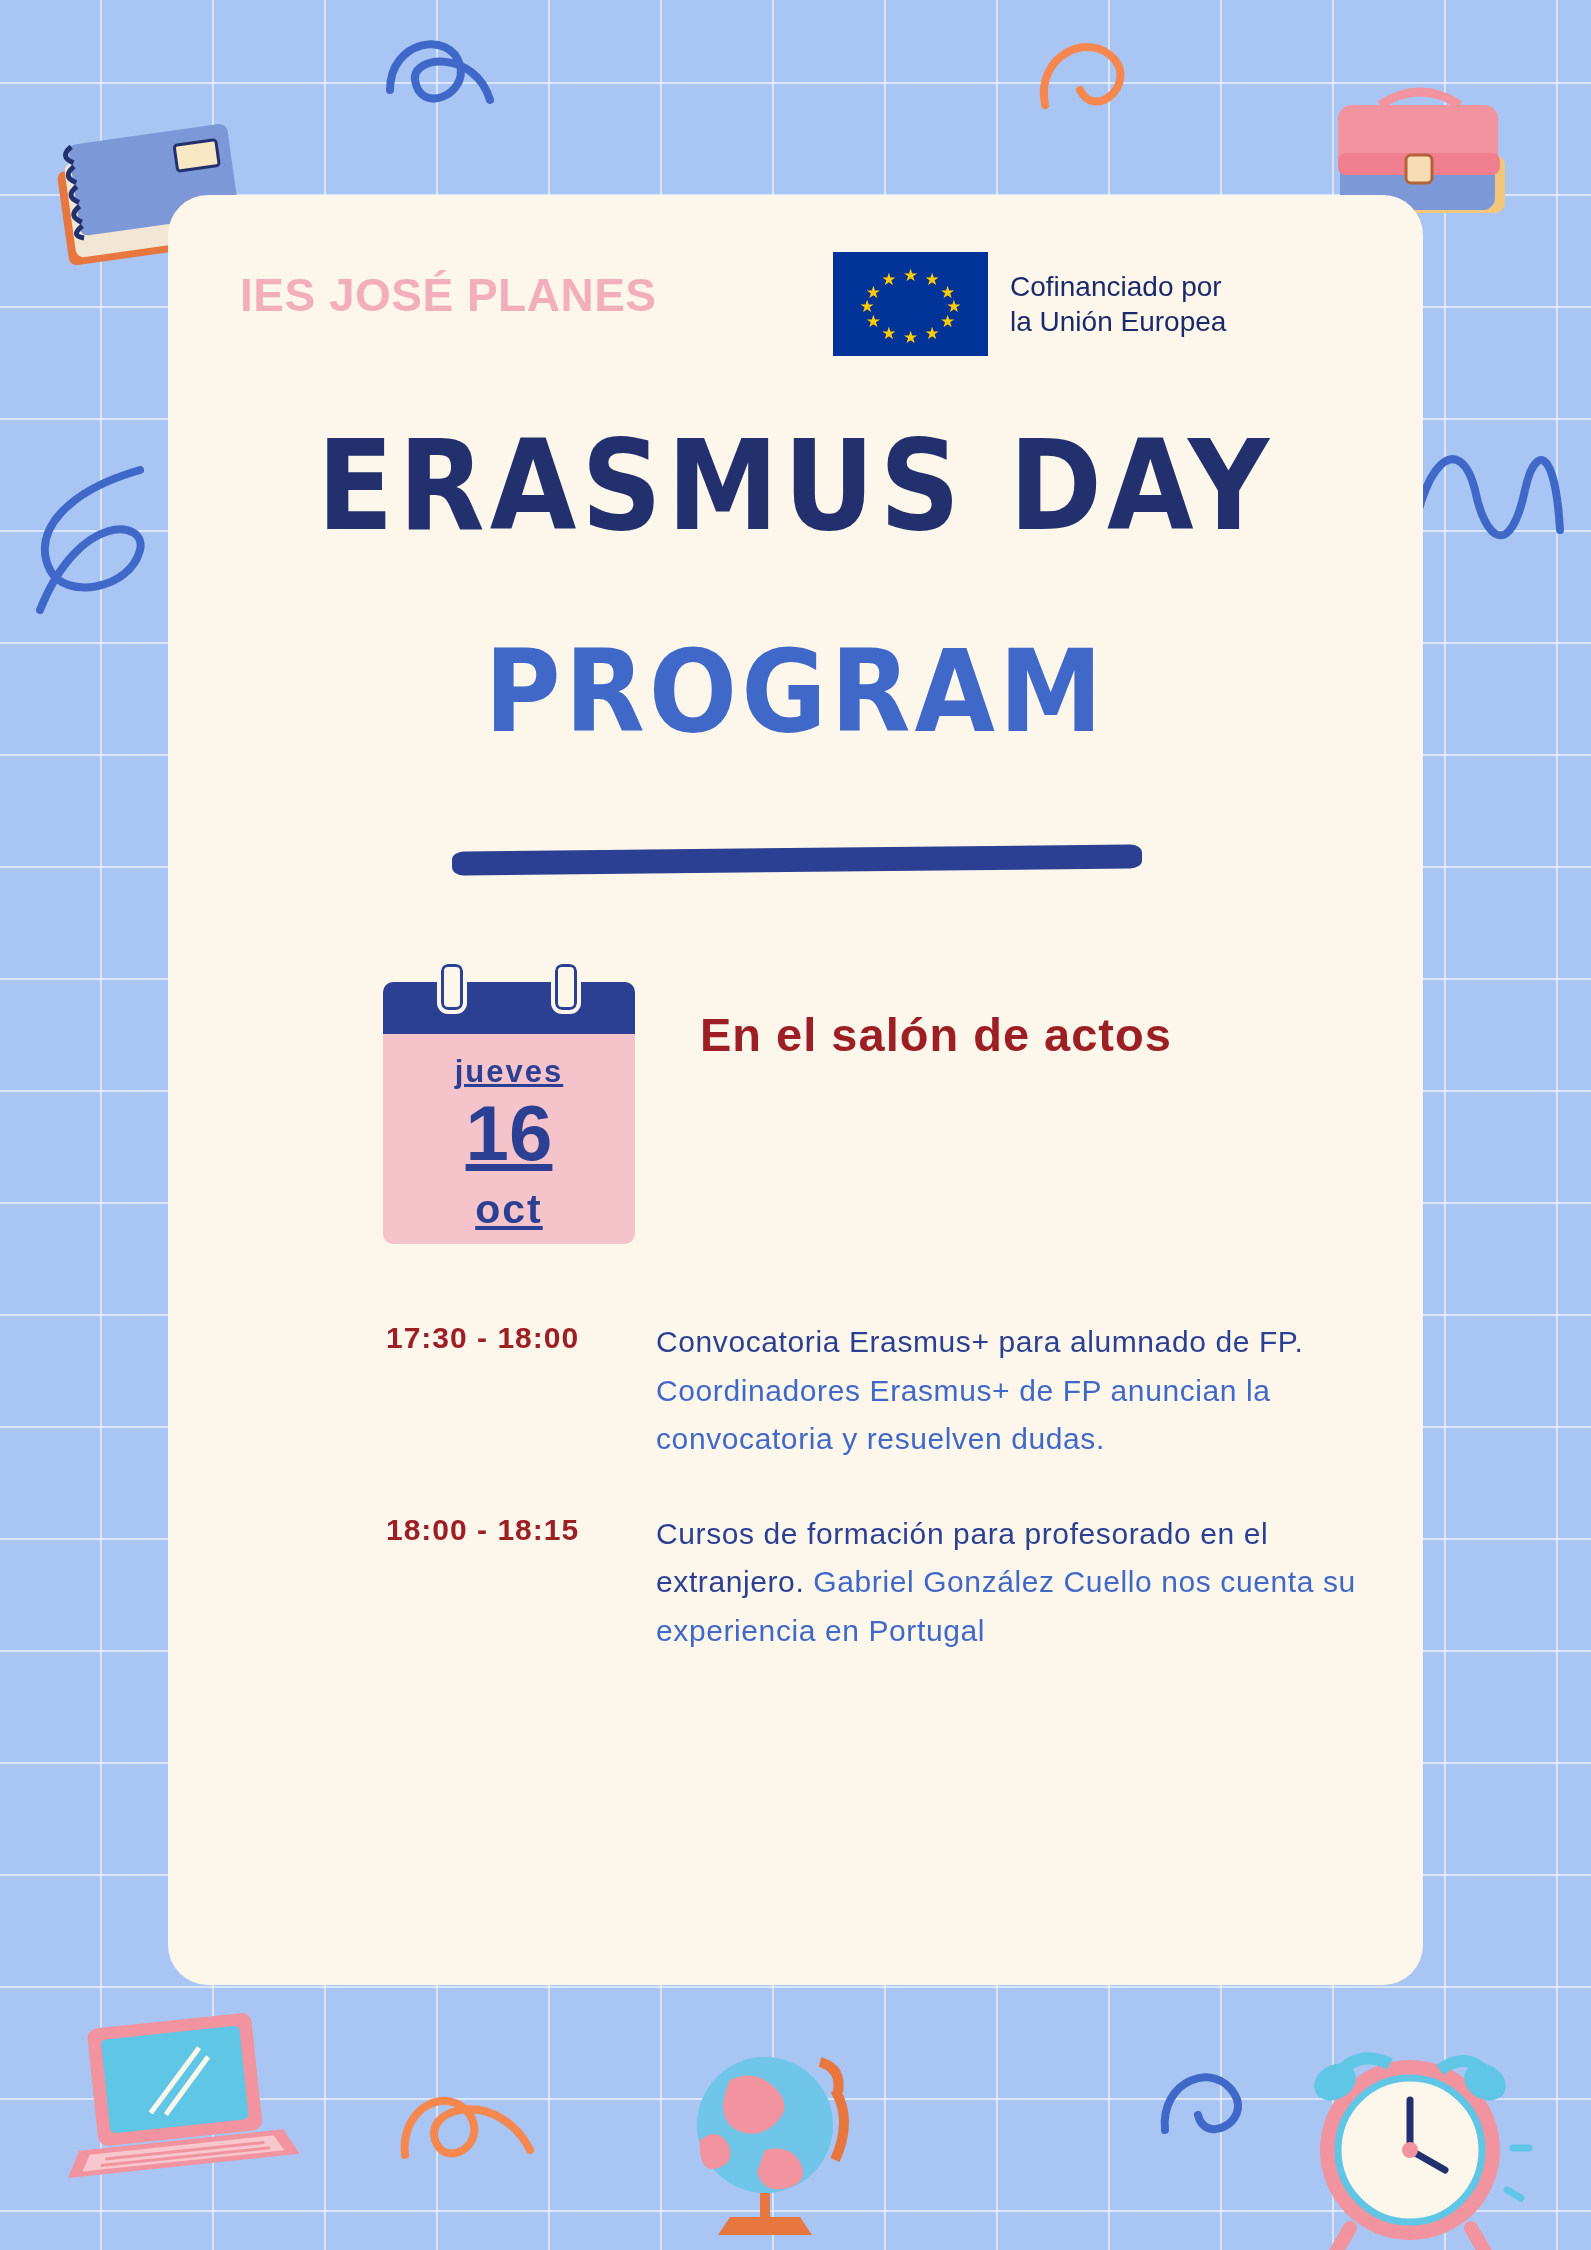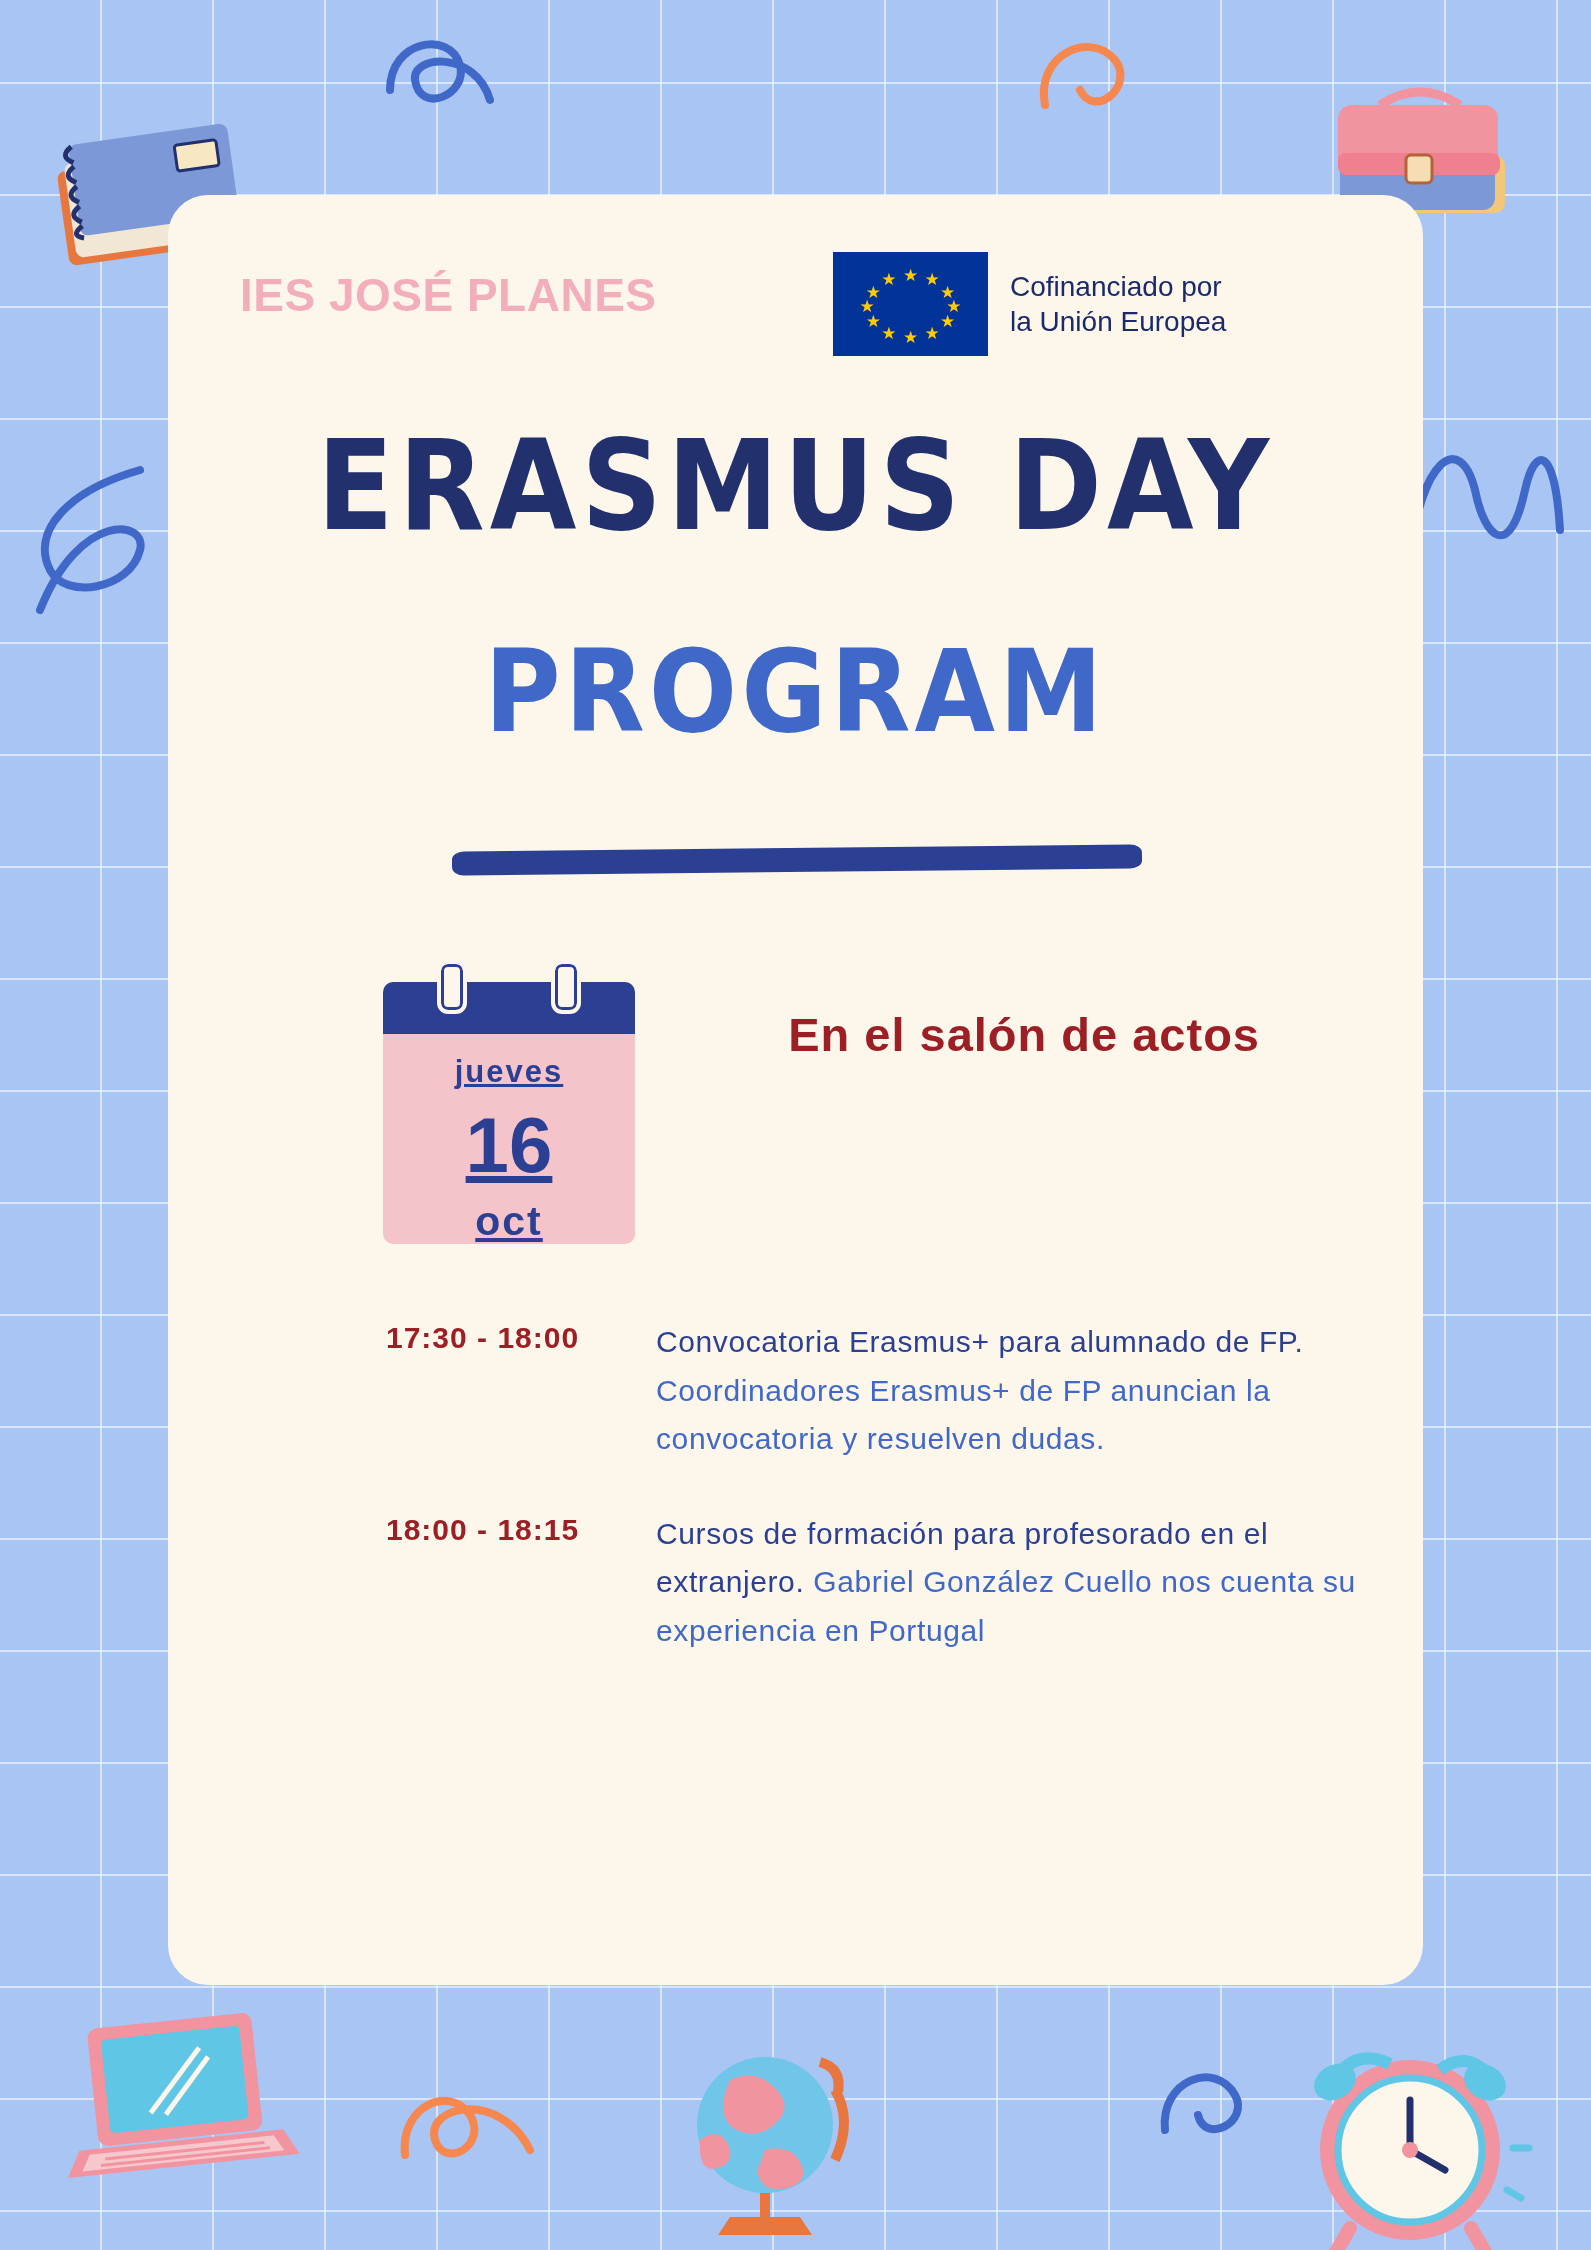--- a/index.html
+++ b/index.html
@@ -162,36 +162,36 @@
   .cal-weekday {
     padding-top: 20px;
     font-size: 31px;
     font-weight: bold;
     letter-spacing: 2px;
   }
   .cal-day {
     font-size: 78px;
     font-weight: bold;
     line-height: 0.95;
-    margin-top: 18px;
+    margin-top: 6px;
   }
   .cal-month {
     font-size: 41px;
     font-weight: bold;
     letter-spacing: 2px;
     margin-top: 16px;
   }
 
   
   .venue {
     position: absolute;
     left: 700px;
     top: 1005px;
     width: 560px;
-    text-align: right;
+    text-align: left;
     font-size: 47px;
     font-weight: bold;
     line-height: 1.28;
     letter-spacing: 1px;
     color: #9c1f26;
   }
 
   
   .schedule {
     position: absolute;

